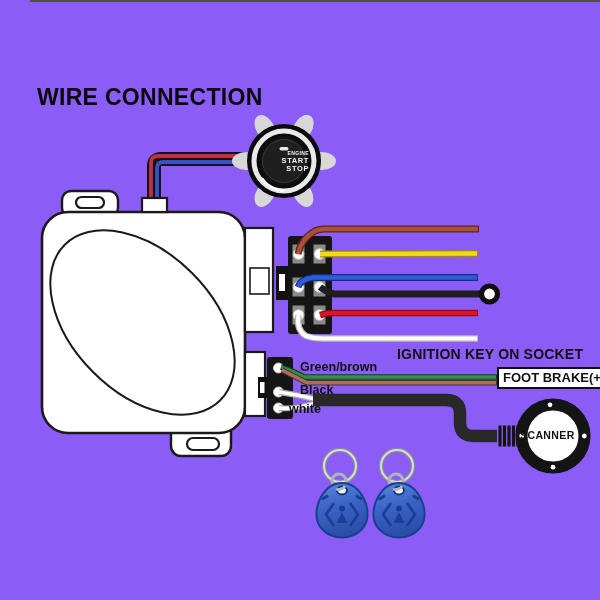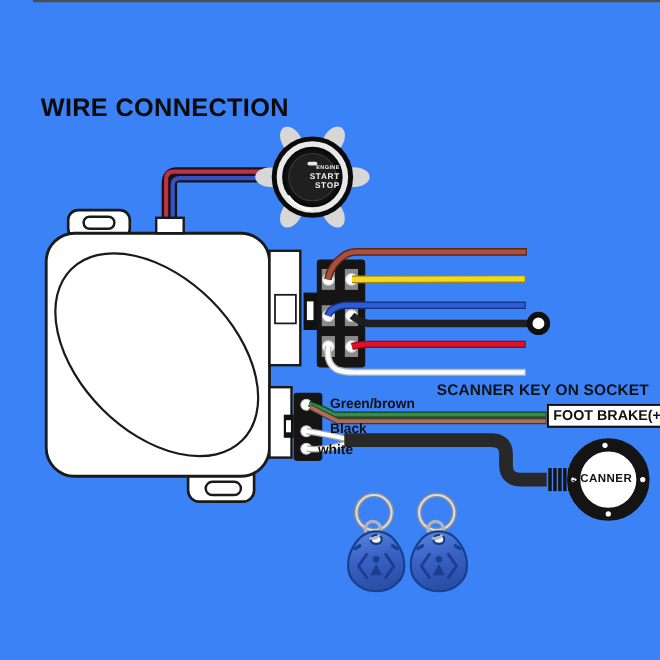--- a/index.html
+++ b/index.html
@@ -1,17 +1,17 @@
 <!DOCTYPE html>
 <html><head>
 <meta charset="utf-8">
 <style>
   html,body{margin:0;padding:0;background:#fff;}
   #stage{
-    position:relative;width:600px;height:600px;background:#3b82f6;overflow:hidden;
+    position:relative;width:600px;height:600px;background:#8b5cf6;overflow:hidden;
     font-family:"Liberation Sans", sans-serif;color:#111;
   }
   #lineart{position:absolute;left:0;top:0;width:600px;height:600px;z-index:1;}
   .lbl{position:absolute;z-index:2;white-space:nowrap;}
   #top-edge{position:absolute;left:30px;top:0;width:570px;height:2px;background:#4d4d4d;z-index:2;}
   #title{left:37px;top:83px;font-size:23px;line-height:28px;font-weight:800;letter-spacing:.3px;color:#0a0a0a;}
   #btn-text{left:259px;top:151px;width:50px;text-align:right;color:#f2f2f2;z-index:3;line-height:1.12;}
   #btn-text .s1{font-size:5px;font-weight:700;letter-spacing:.4px;}
   #btn-text .s2,#btn-text .s3{font-size:7.5px;font-weight:700;letter-spacing:.6px;}
   #ignition-label{left:397px;top:346px;font-size:14px;font-weight:800;letter-spacing:.2px;}
@@ -204,20 +204,20 @@
     </g>
     <use href="#fob" x="57"></use>
   </svg>
 
   <div id="btn-text" class="lbl">
     <div class="s1">ENGINE</div>
     <div class="s2">START</div>
     <div class="s3">STOP</div>
   </div>
 
-  <div id="ignition-label" class="lbl">SCANNER KEY ON SOCKET</div>
+  <div id="ignition-label" class="lbl">IGNITION KEY ON SOCKET</div>
   <div id="footbrake-box" class="lbl boxed">FOOT BRAKE(+)</div>
   <div id="greenbrown-label" class="lbl">Green/brown</div>
   <div id="black-label" class="lbl">Black</div>
   <div id="white-label" class="lbl">white</div>
   <div id="scanner-label" class="lbl">SCANNER</div>
 
 </div>
 
 </body></html>

